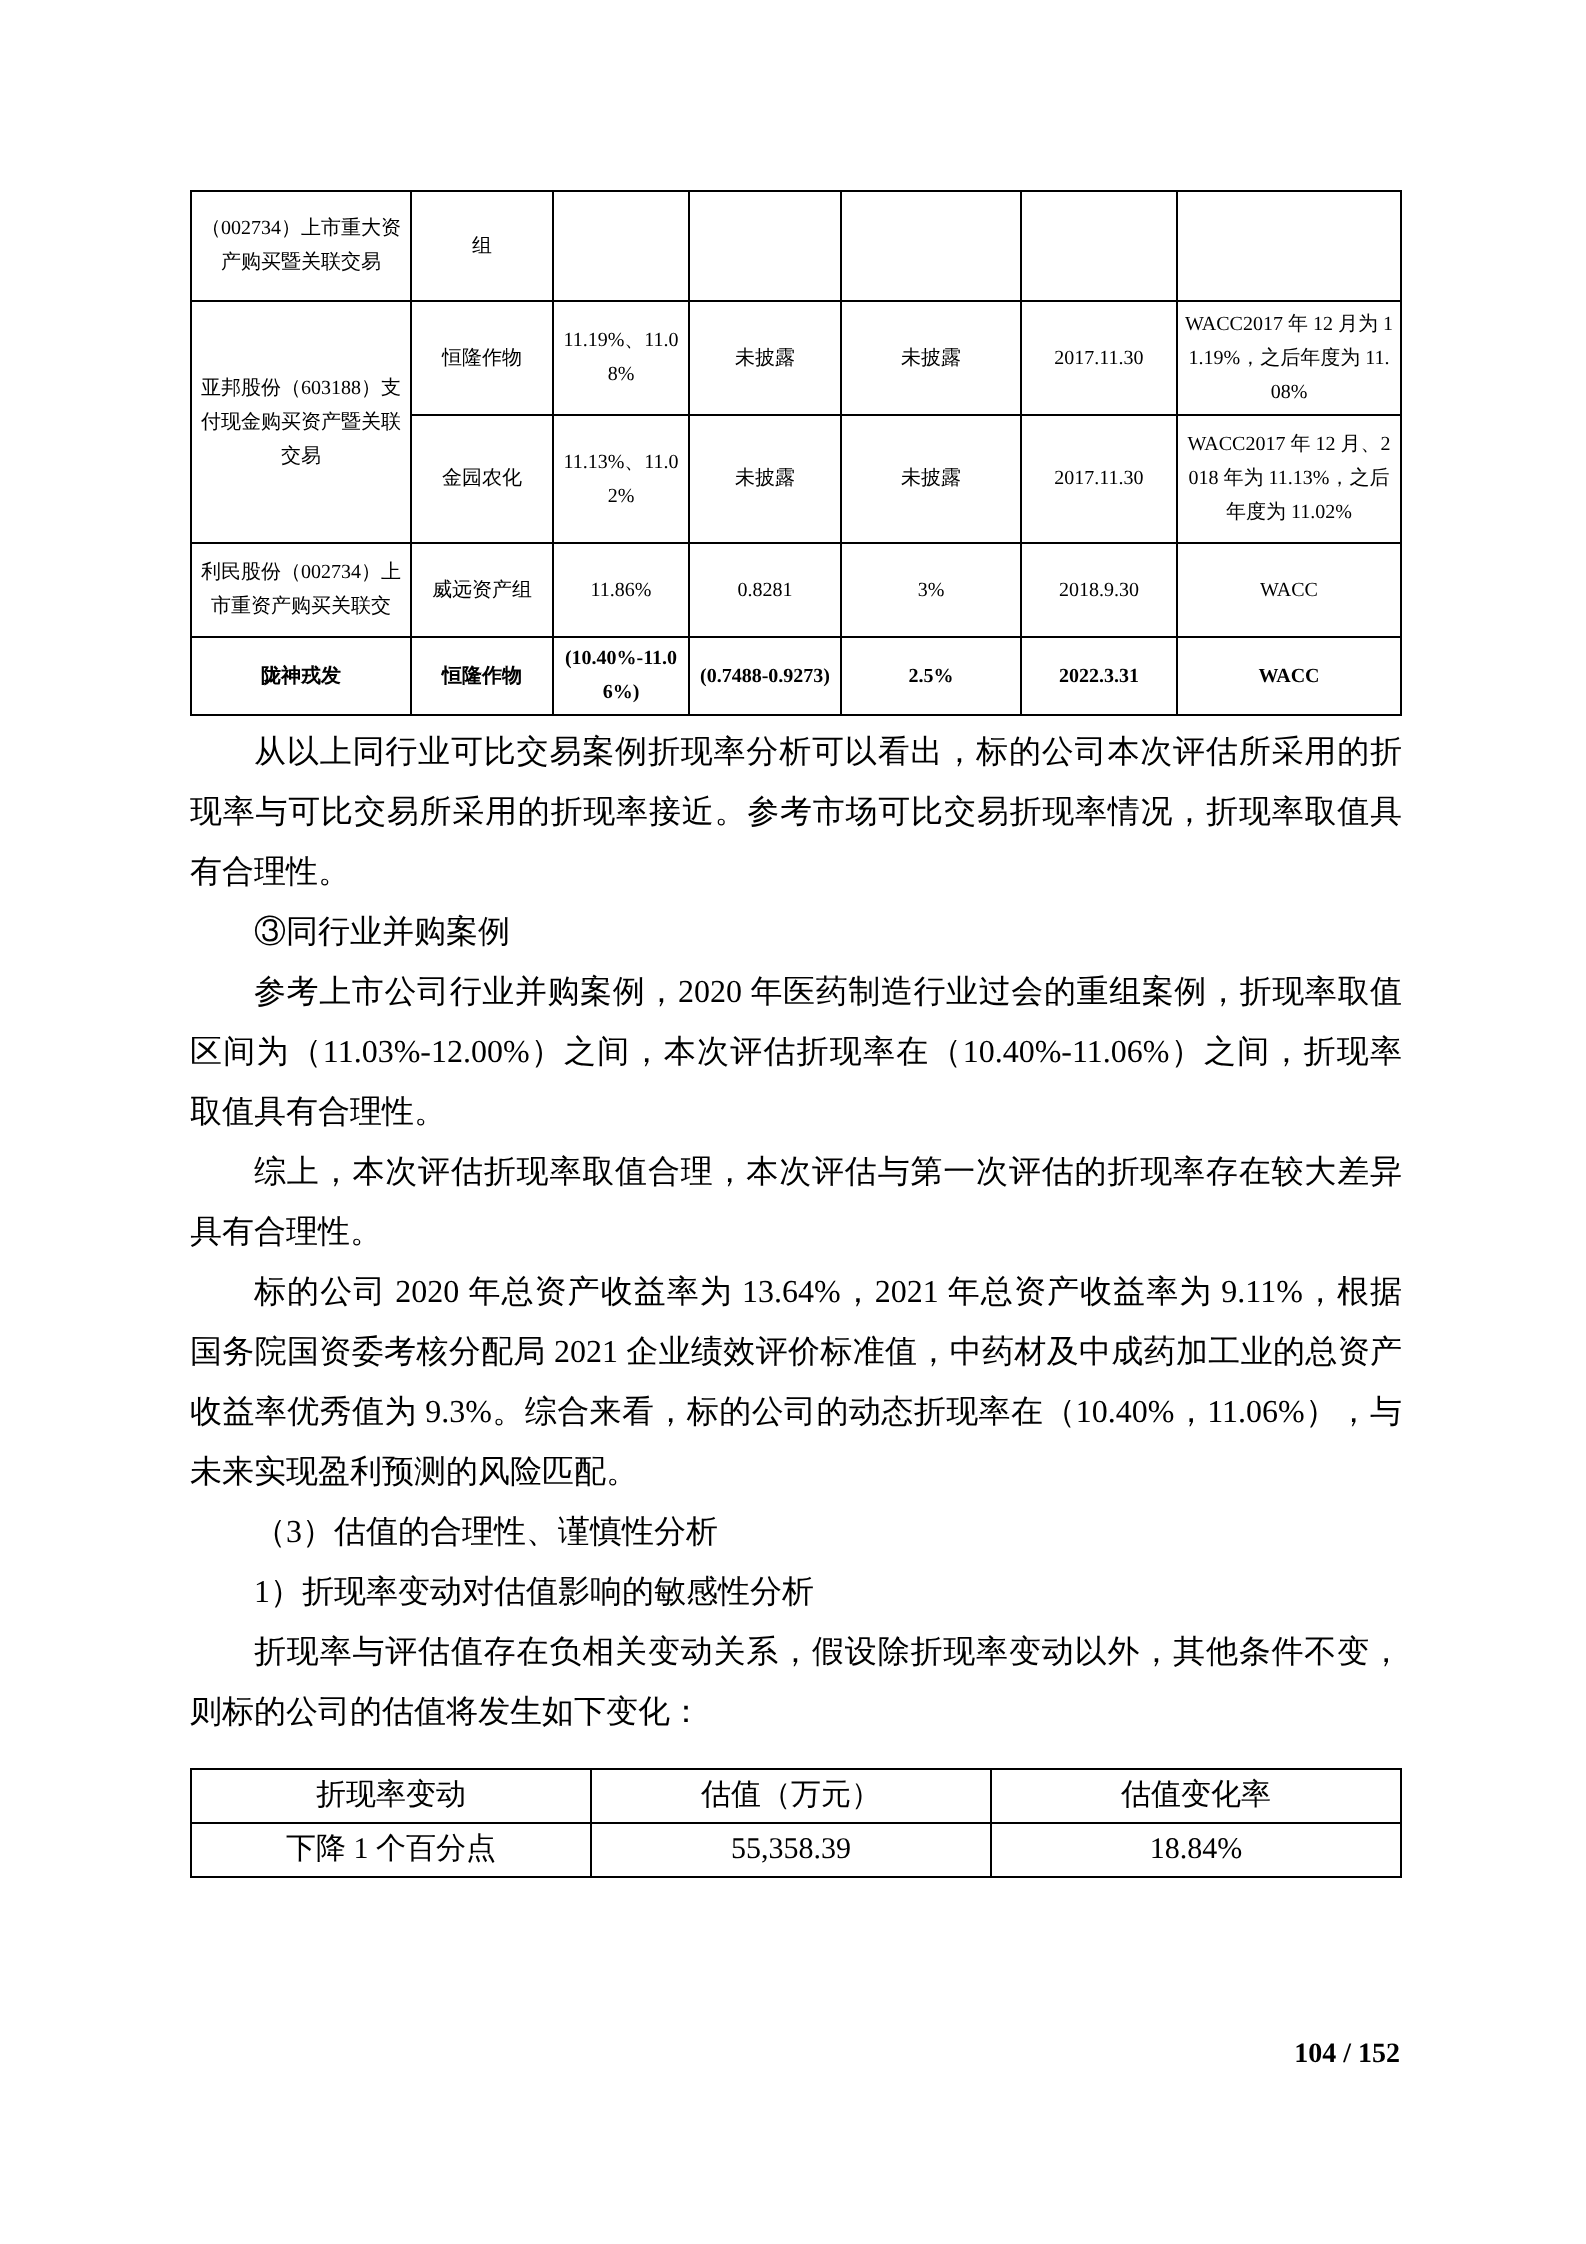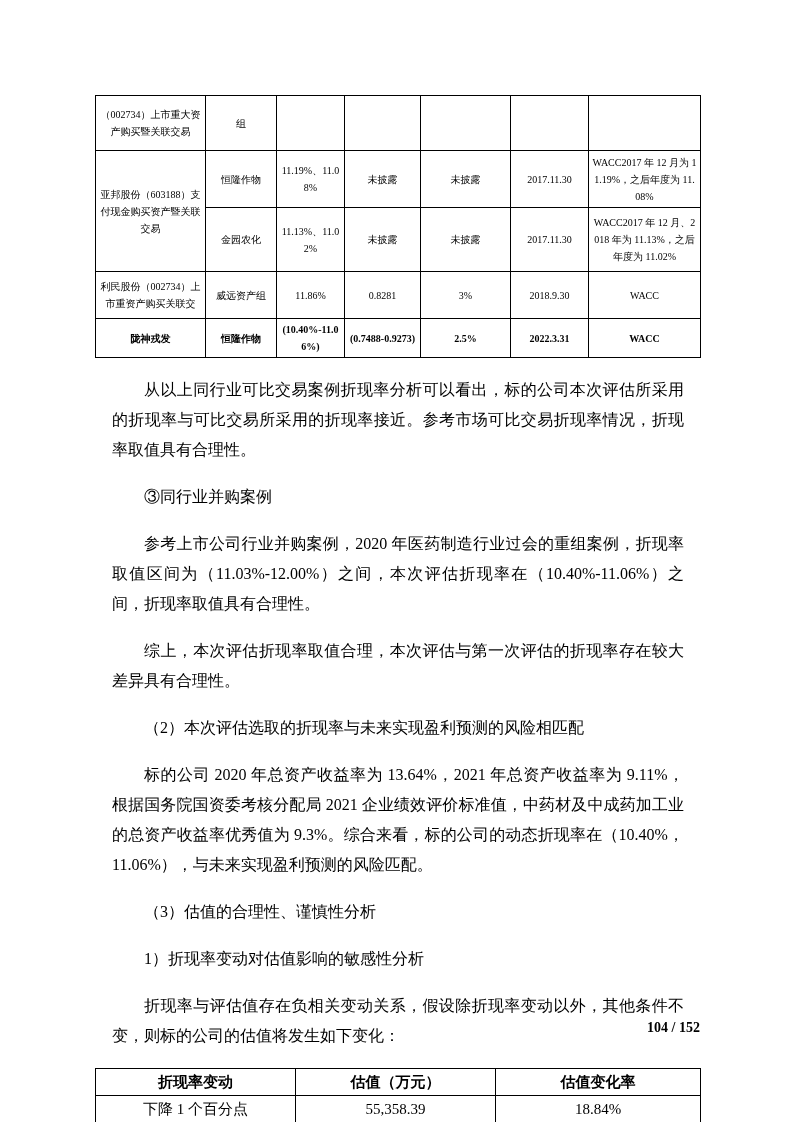--- a/index.html
+++ b/index.html
@@ -31,32 +31,32 @@
   }
   .cmp-table tr.bold td { font-weight: bold; }
 
   
   .paras { margin-top: 4px; }
   .para {
     font-size: 16px;
     line-height: 30px;
     text-align: justify;
     text-indent: 2em;
-    margin: 17px;
+    margin: 0;
   }
 
   
   .sens-table { font-size: 15px; line-height: 20px; margin-top: 12px; table-layout: fixed; }
   .sens-table th, .sens-table td {
     border: 1px solid #000;
     text-align: center;
     vertical-align: middle;
     padding: 3px 2px;
   }
-  .sens-table th { font-weight: bold; }
+  .sens-table th { font-weight: normal; }
 
   .footer {
     position: absolute;
     right: 93px;
     top: 1020px;
     font-size: 14px;
     font-weight: bold;
     font-family: "Liberation Serif", "DejaVu Serif", serif;
   }
 </style>
@@ -122,21 +122,20 @@
           <td>WACC</td>
         </tr>
       </tbody>
     </table>
 
     <div class="paras">
       <p class="para">从以上同行业可比交易案例折现率分析可以看出，标的公司本次评估所采用的折现率与可比交易所采用的折现率接近。参考市场可比交易折现率情况，折现率取值具有合理性。</p>
       <p class="para">③同行业并购案例</p>
       <p class="para">参考上市公司行业并购案例，2020 年医药制造行业过会的重组案例，折现率取值区间为（11.03%-12.00%）之间，本次评估折现率在（10.40%-11.06%）之间，折现率取值具有合理性。</p>
       <p class="para">综上，本次评估折现率取值合理，本次评估与第一次评估的折现率存在较大差异具有合理性。</p>
-      <p class="para">（2）本次评估选取的折现率与未来实现盈利预测的风险相匹配</p>
       <p class="para">标的公司 2020 年总资产收益率为 13.64%，2021 年总资产收益率为 9.11%，根据国务院国资委考核分配局 2021 企业绩效评价标准值，中药材及中成药加工业的总资产收益率优秀值为 9.3%。综合来看，标的公司的动态折现率在（10.40%，11.06%），与未来实现盈利预测的风险匹配。</p>
       <p class="para">（3）估值的合理性、谨慎性分析</p>
       <p class="para">1）折现率变动对估值影响的敏感性分析</p>
       <p class="para">折现率与评估值存在负相关变动关系，假设除折现率变动以外，其他条件不变，则标的公司的估值将发生如下变化：</p>
     </div>
 
     <table class="sens-table">
       <colgroup>
         <col style="width:200px">
         <col style="width:200px">

